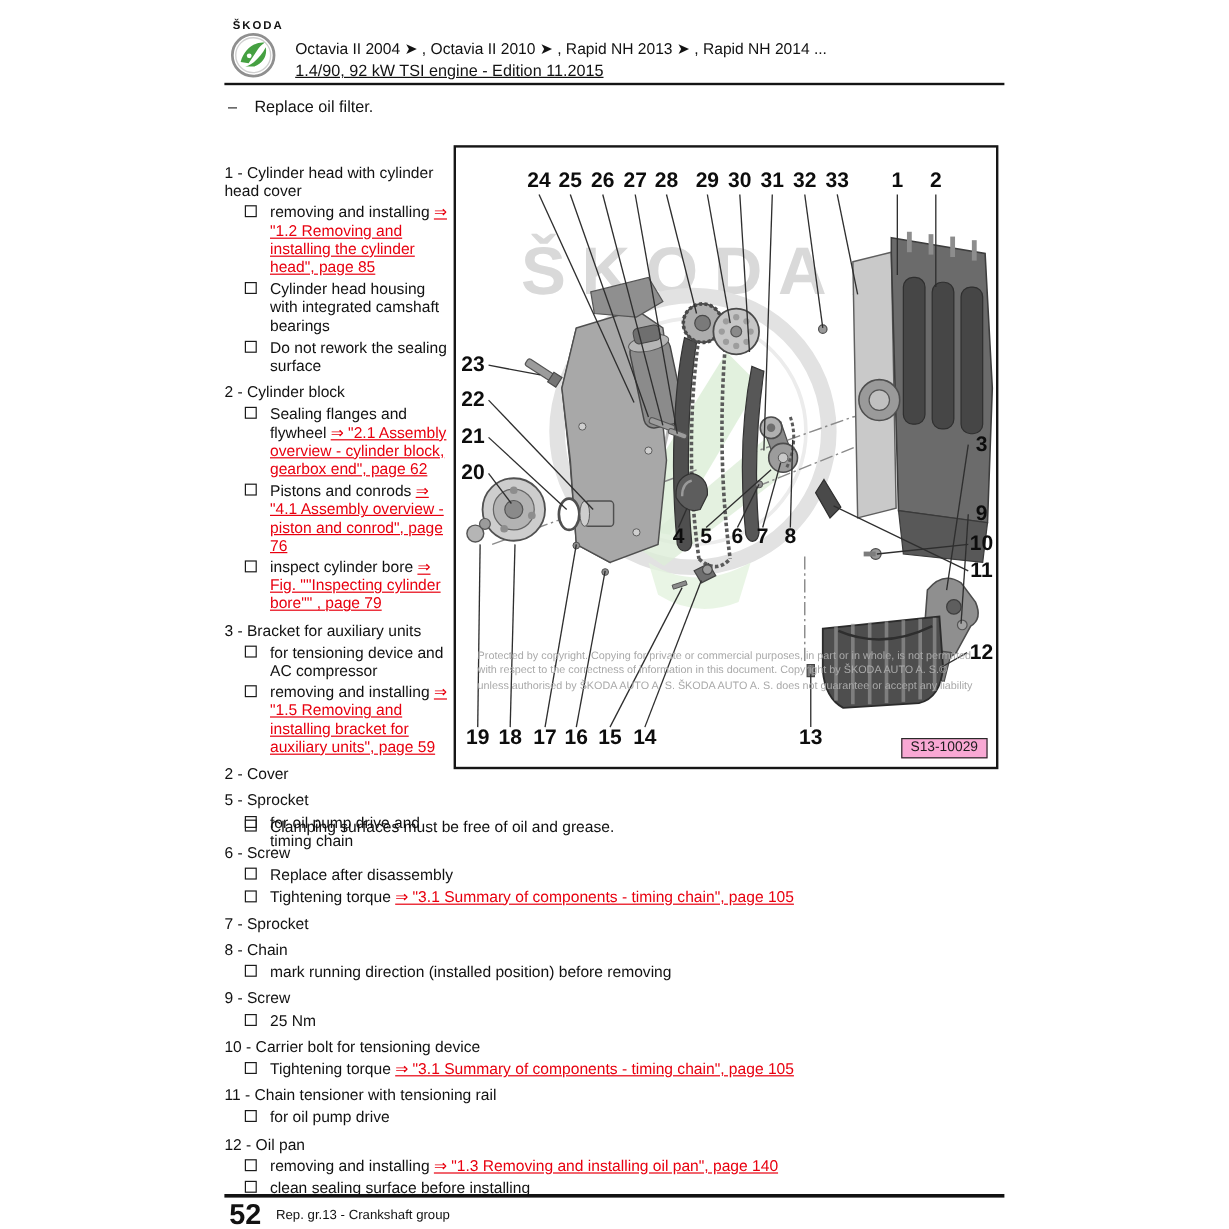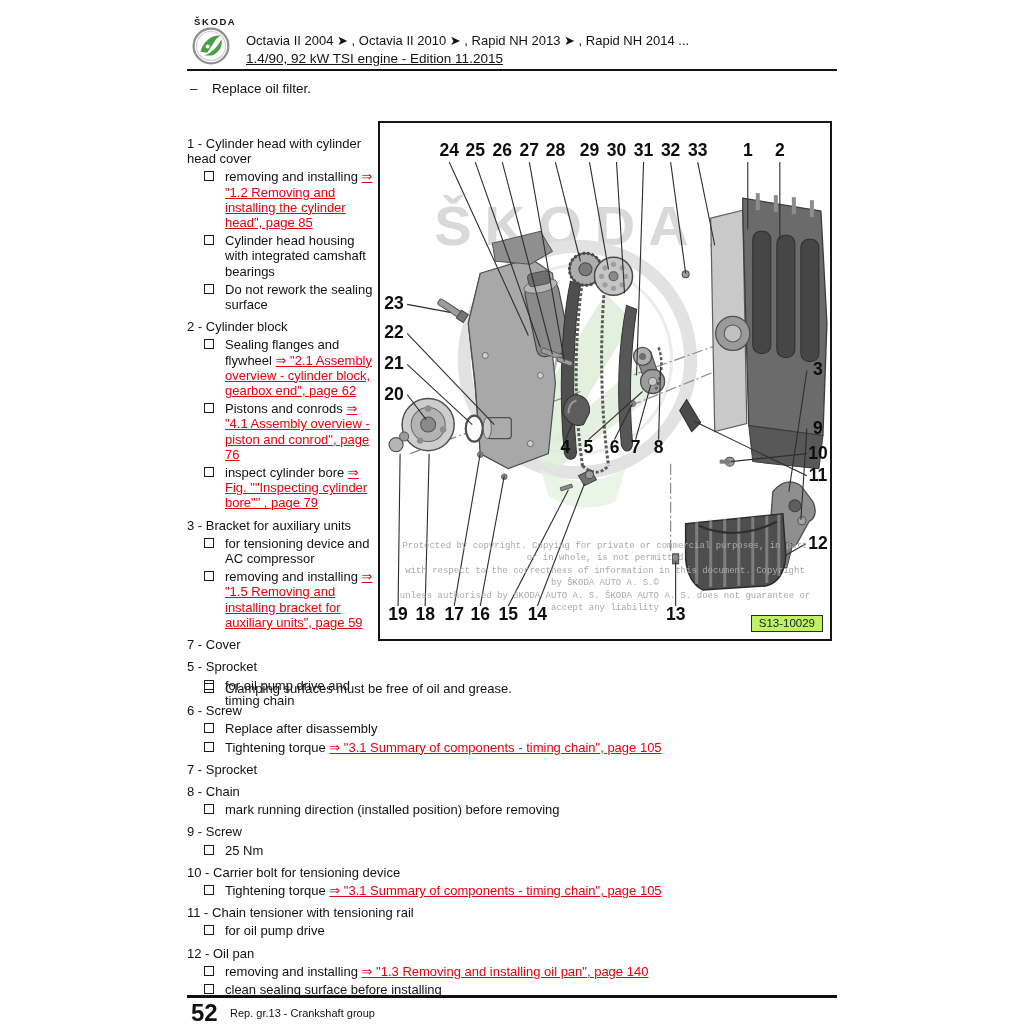--- a/index.html
+++ b/index.html
@@ -26,24 +26,24 @@
   .xref{color:#e8000f;text-decoration:underline;cursor:pointer;}
   
   .figure{position:absolute;left:378px;top:121px;width:454px;height:520px;border:2.5px solid #161616;
           box-sizing:border-box;background:#fff;}
   .figure svg{position:absolute;left:0;top:0;width:100%;height:100%;}
   .leader{stroke:#2e2e2e;stroke-width:1.1;fill:none;}
   .callout{font-family:"Liberation Sans","DejaVu Sans",sans-serif;font-size:17.5px;font-weight:bold;
            fill:#0d0d0d;text-anchor:middle;}
   .wm-word{font-family:"Liberation Sans","DejaVu Sans",sans-serif;font-weight:bold;font-size:56px;
            letter-spacing:13px;fill:#d9d9d9;}
-  .copyright{position:absolute;left:4%;right:4%;top:417px;text-align:center;font-size:9px;line-height:1.38;
-             color:#a9a9a9;font-family:Liberation Mono, monospace;}
+  .copyright{position:absolute;left:4%;right:4%;top:417px;font-size:9px;line-height:1.38;
+             color:#a9a9a9;}
   .figcode{position:absolute;right:7px;bottom:7px;border:1.5px solid #2a2a2a;padding:1px 7px 2px;
-           font-size:11.5px;color:#1d1d1d;background:#bef264;box-shadow:0 0 0 1px #fff;}
+           font-size:11.5px;color:#1d1d1d;background:#f9a8d4;box-shadow:0 0 0 1px #fff;}
   
   .f-rule{position:absolute;left:187px;top:995px;width:650px;height:3px;background:#121212;}
   .f-page{position:absolute;left:191px;top:999px;font-size:24px;font-weight:bold;}
   .f-section{position:absolute;left:230px;top:1007px;font-size:11px;}
 </style>
 </head>
 <body>
 
 <div class="page">
 
@@ -102,21 +102,21 @@
         <div class="bullet">
           <span class="cb"></span>
           <span class="btext"><span>for tensioning device and AC compressor</span></span>
         </div>
         <div class="bullet">
           <span class="cb"></span>
           <span class="btext"><span>removing and installing </span><span class="xref">⇒ "1.5 Removing and installing bracket for auxiliary units", page 59</span></span>
         </div>
       </div>
       <div class="pl-item">
-        <div class="pl-label">7 - Cover</div>
+        <div class="pl-label">2 - Cover</div>
       </div>
       <div class="pl-item">
         <div class="pl-label">5 - Sprocket</div>
         <div class="bullet">
           <span class="cb"></span>
           <span class="btext"><span>for oil pump drive and timing chain</span></span>
         </div>
       </div>
     </div>
 

